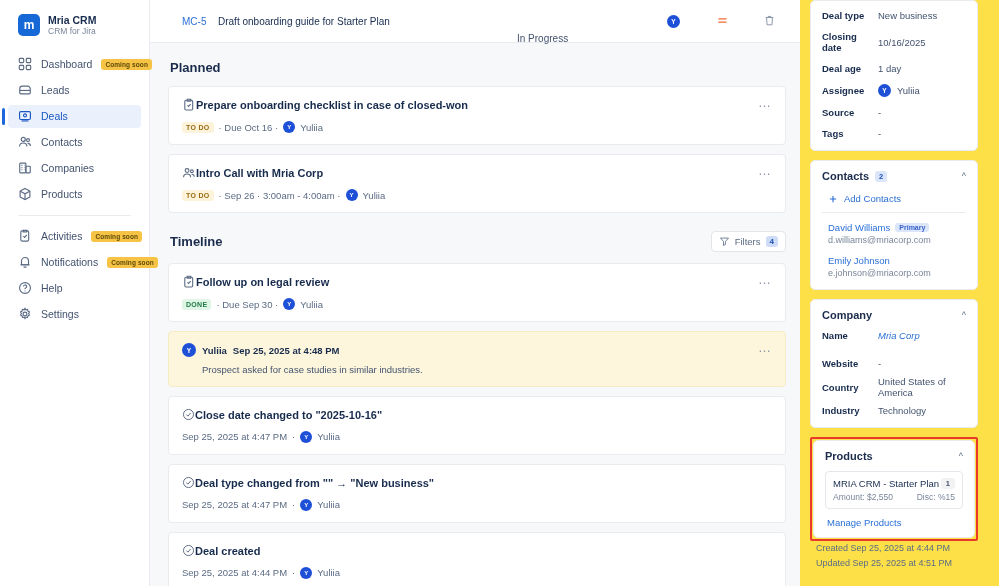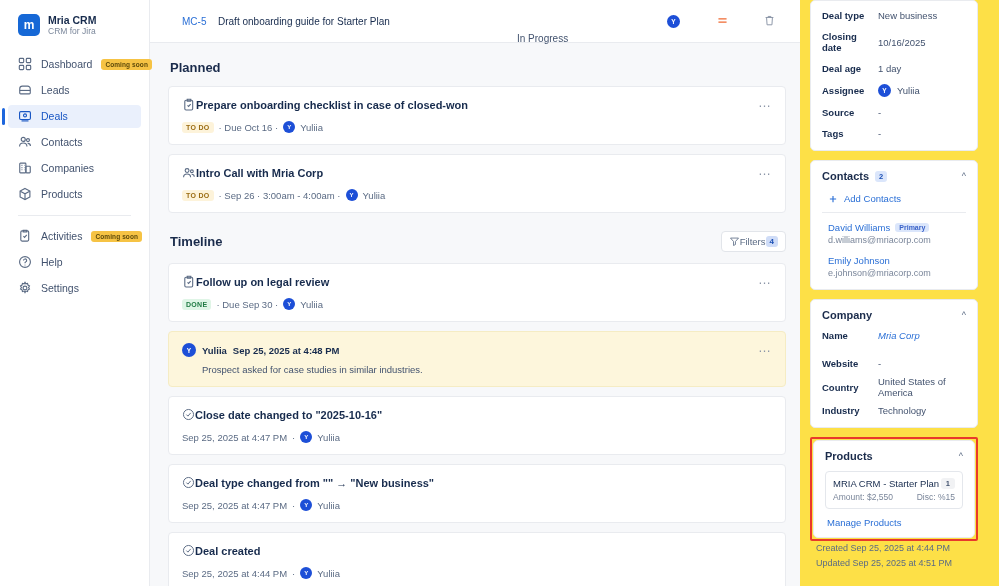--- a/index.html
+++ b/index.html
@@ -78,21 +78,21 @@
 
   .section-title {
     font-size: 13px; font-weight: 700; color: #1a2b4b;
     margin: 17px 0 11px 2px;
   }
   .section-head {
     display: flex; align-items: center; justify-content: space-between;
     margin: 18px 0 11px 2px;
   }
   .filters-btn {
-    display: flex; align-items: center; 
+    display: flex; align-items: center; gap: 5px;
     background: #fff; border: 1px solid #e2e5ea; border-radius: 4px;
     height: 21px; padding: 0 7px; cursor: pointer;
   }
   .filters-btn .lbl { font-size: 9.5px; color: #5b6b84; }
   .filters-count {
     background: #cfdcf7; color: #1a4fb5; font-size: 8px; font-weight: 700;
     padding: 1px 4px; border-radius: 3px;
   }
 
   .card {
@@ -122,21 +122,21 @@
   .note-head { display: flex; align-items: center; gap: 6px; }
   .note-av {
     width: 14px; height: 14px; border-radius: 50%; background: #1d4fd7;
     color: #fff; font-size: 6.5px; font-weight: 700;
     display: flex; align-items: center; justify-content: center; flex: 0 0 14px;
   }
   .note-author { font-size: 9.5px; font-weight: 700; color: #172b4d; }
   .note-time { font-size: 9.5px; font-weight: 700; color: #172b4d; }
   .note-body { font-size: 9.5px; color: #42526e; margin: 7px 0 0 20px; }
   .evt-icon { width: 13px; height: 13px; flex: 0 0 13px; color: #5b6b84; }
-  .evt-meta { font-size: 9.5px; color: #5b6b84; margin-top: 9px; display: flex; align-items: center; gap: 5px; }
+  .evt-meta { font-size: 9.5px; color: #5b6b84; margin-top: 9px; display: flex; align-items: flex-start; gap: 5px; }
 
   
   .right {
     width: 199px; flex: 0 0 199px; height: 586px;
     background: #fde047; padding: 0 21px 0 10px; overflow: hidden;
   }
   .rcard {
     background: #fff; border: 1px solid #e9ebef; border-radius: 5px;
     padding: 9px 11px; margin-bottom: 9px;
   }
@@ -269,20 +269,29 @@
       <div class="nav-item">
         <svg class="nav-icon" viewBox="0 0 16 16" fill="none" stroke="currentColor" stroke-width="1.3">
             <rect x="3.2" y="2.2" width="9" height="11.6" rx="1.4"></rect>
             <path d="M6 1.4h4v2H6z"></path>
             <path d="M6.2 8.2l1.3 1.3 2.5-2.8"></path>
           </svg>
         <span class="lbl">Activities</span>
         <span class="badge-soon">Coming soon</span>
       </div>
 
+      <div class="nav-item">
+        <svg class="nav-icon" viewBox="0 0 16 16" fill="none" stroke="currentColor" stroke-width="1.3">
+            <path d="M4 11.2V6.9a4 4 0 1 1 8 0v4.3z"></path>
+            <path d="M2.8 11.2h10.4"></path>
+            <path d="M6.6 13.1a1.5 1.5 0 0 0 2.8 0"></path>
+          </svg>
+        <span class="lbl">Notifications</span>
+        <span class="badge-soon">Coming soon</span>
+      </div>
 
       <div class="nav-item">
         <svg class="nav-icon" viewBox="0 0 16 16" fill="none" stroke="currentColor" stroke-width="1.3">
             <circle cx="8" cy="8" r="6.2"></circle>
             <path d="M6.3 6.3a1.8 1.8 0 1 1 2.4 1.7c-.5.2-.7.6-.7 1.1v.3"></path>
             <circle cx="8" cy="11.4" r="0.6" fill="currentColor" stroke="none"></circle>
           </svg>
         <span class="lbl">Help</span>
       </div>
 

